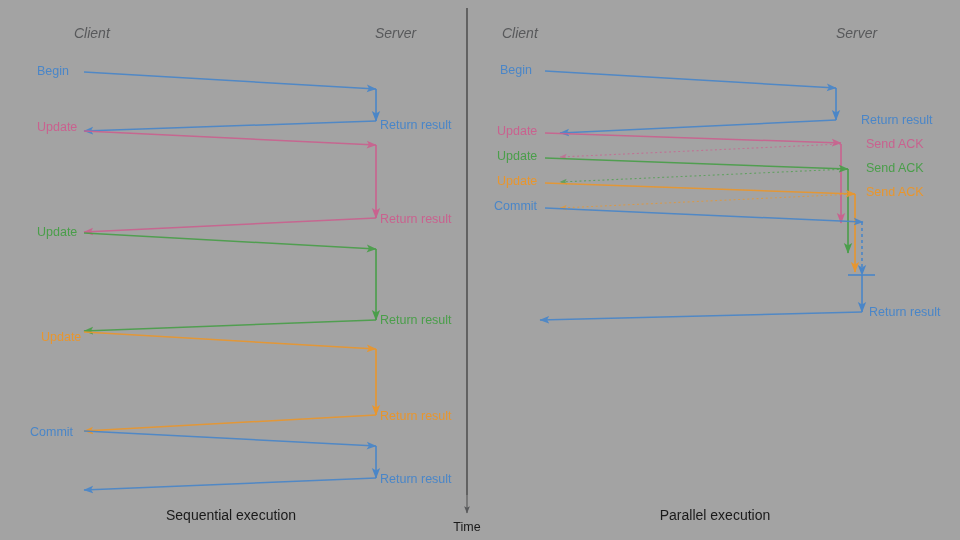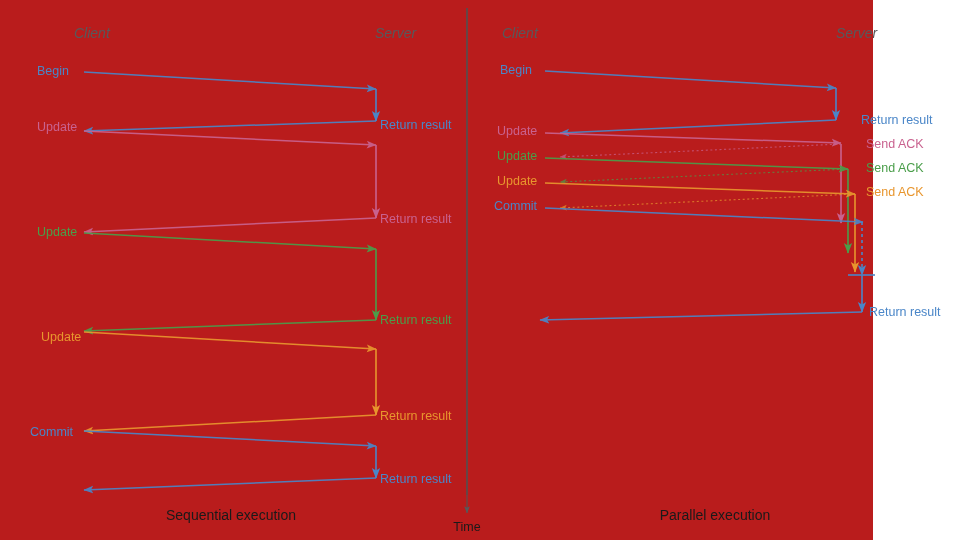--- a/index.html
+++ b/index.html
@@ -2,21 +2,21 @@
 <html><head>
 <meta charset="utf-8">
 <title>Sequence Diagram</title>
 <style>
   html,body{margin:0;padding:0;background:#ffffff;}
   body{
     width:960px;height:540px;overflow:hidden;
     font-family:"Liberation Sans","DejaVu Sans",sans-serif;
     background:#ffffff;
   }
-  #stage{position:relative;width:873px;height:540px;background:#b91c1c;}
+  #stage{position:relative;width:960px;height:540px;background:#a3a3a3;}
   svg#diagram{position:absolute;left:0;top:0;width:960px;height:540px;}
   .actor-label{font-style:italic;font-size:14px;fill:#58595b;}
   .msg-label{font-size:12.5px;}
   .caption{font-size:14px;fill:#1a1a1a;}
   .time-label{font-size:12.5px;fill:#1a1a1a;}
   .lifeline-divider{stroke:#4a4a4a;stroke-width:1.1;}
   .timeaxis{stroke:#555;stroke-width:1.1;fill:none;}
 </style>
 </head>
 <body>

